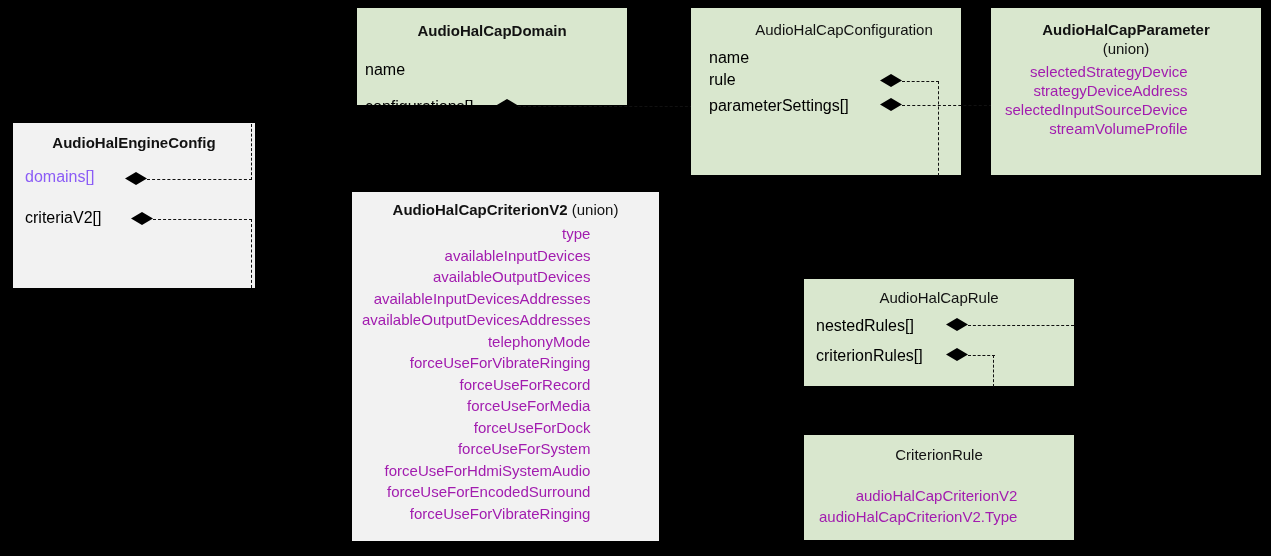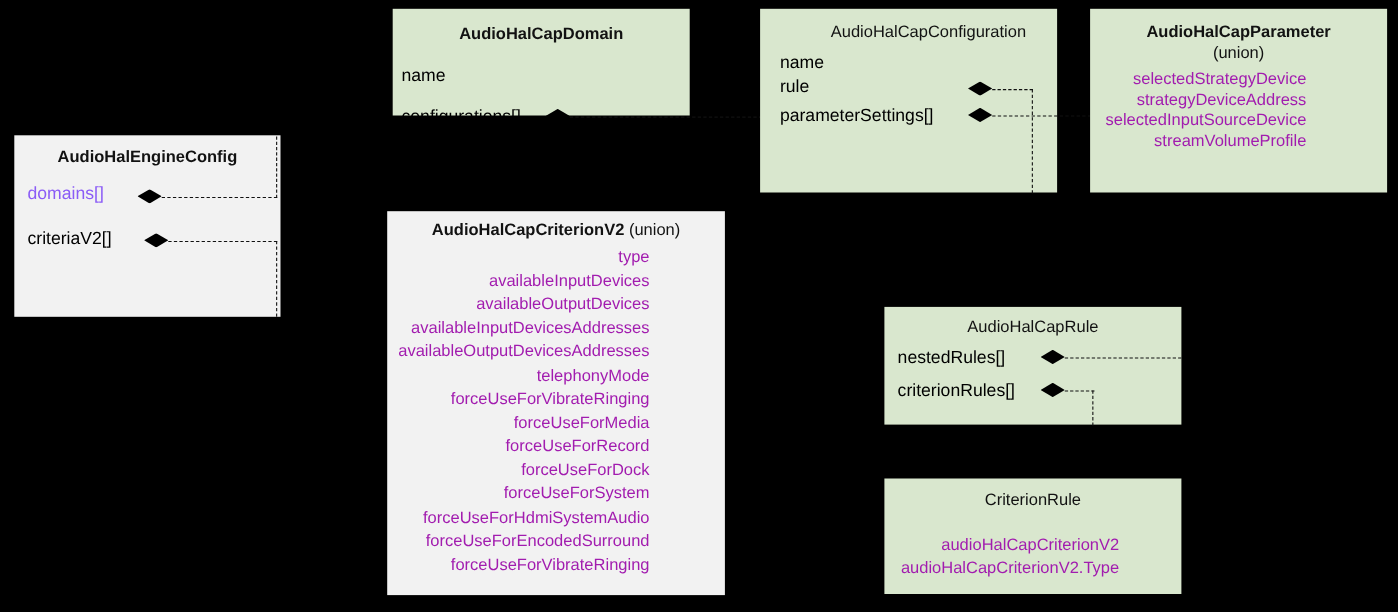--- a/index.html
+++ b/index.html
@@ -75,22 +75,22 @@
       <span class="sub">(union)</span>
     </div>
     <div class="attrs" style="position:absolute;left:10px;top:31px;line-height:21.5px;">
       <div class="attr">type</div>
       <div class="attr">availableInputDevices</div>
       <div class="attr">availableOutputDevices</div>
       <div class="attr">availableInputDevicesAddresses</div>
       <div class="attr">availableOutputDevicesAddresses</div>
       <div class="attr">telephonyMode</div>
       <div class="attr">forceUseForVibrateRinging</div>
+      <div class="attr">forceUseForRecord</div>
       <div class="attr">forceUseForMedia</div>
-      <div class="attr">forceUseForRecord</div>
       <div class="attr">forceUseForDock</div>
       <div class="attr">forceUseForSystem</div>
       <div class="attr">forceUseForHdmiSystemAudio</div>
       <div class="attr">forceUseForEncodedSurround</div>
       <div class="attr">forceUseForVibrateRinging</div>
     </div>
   </div>
 
   <div class="node" style="left:804px;top:279px;width:270px;height:107px;background:#d9e7ce;">
     <div class="title" style="position:absolute;left:0;top:9px;width:100%;">AudioHalCapRule</div>

